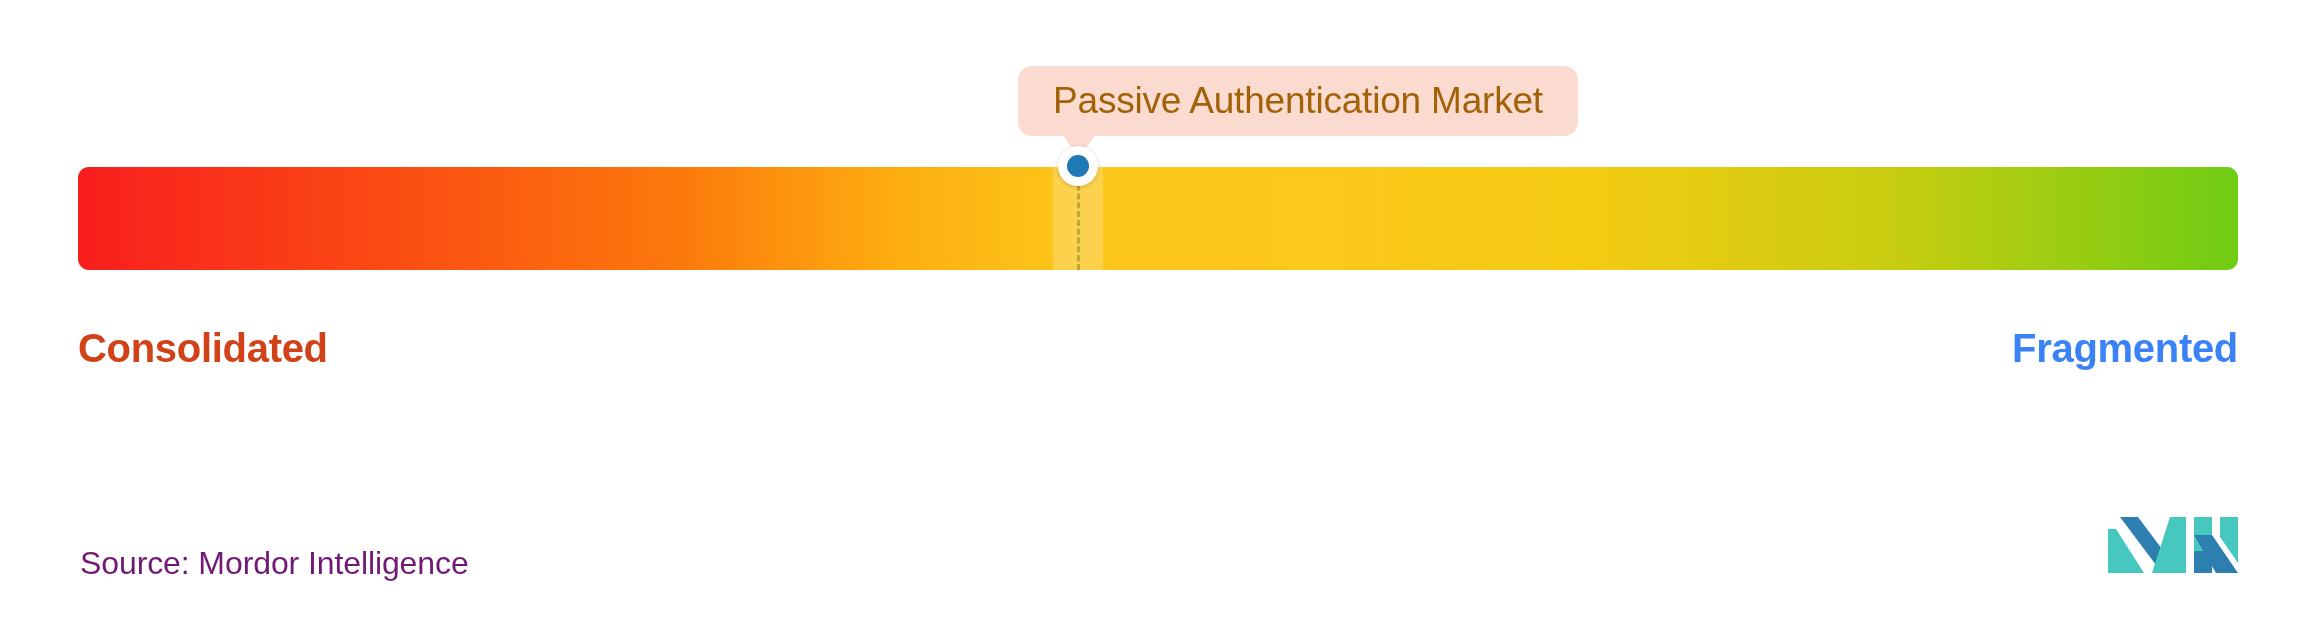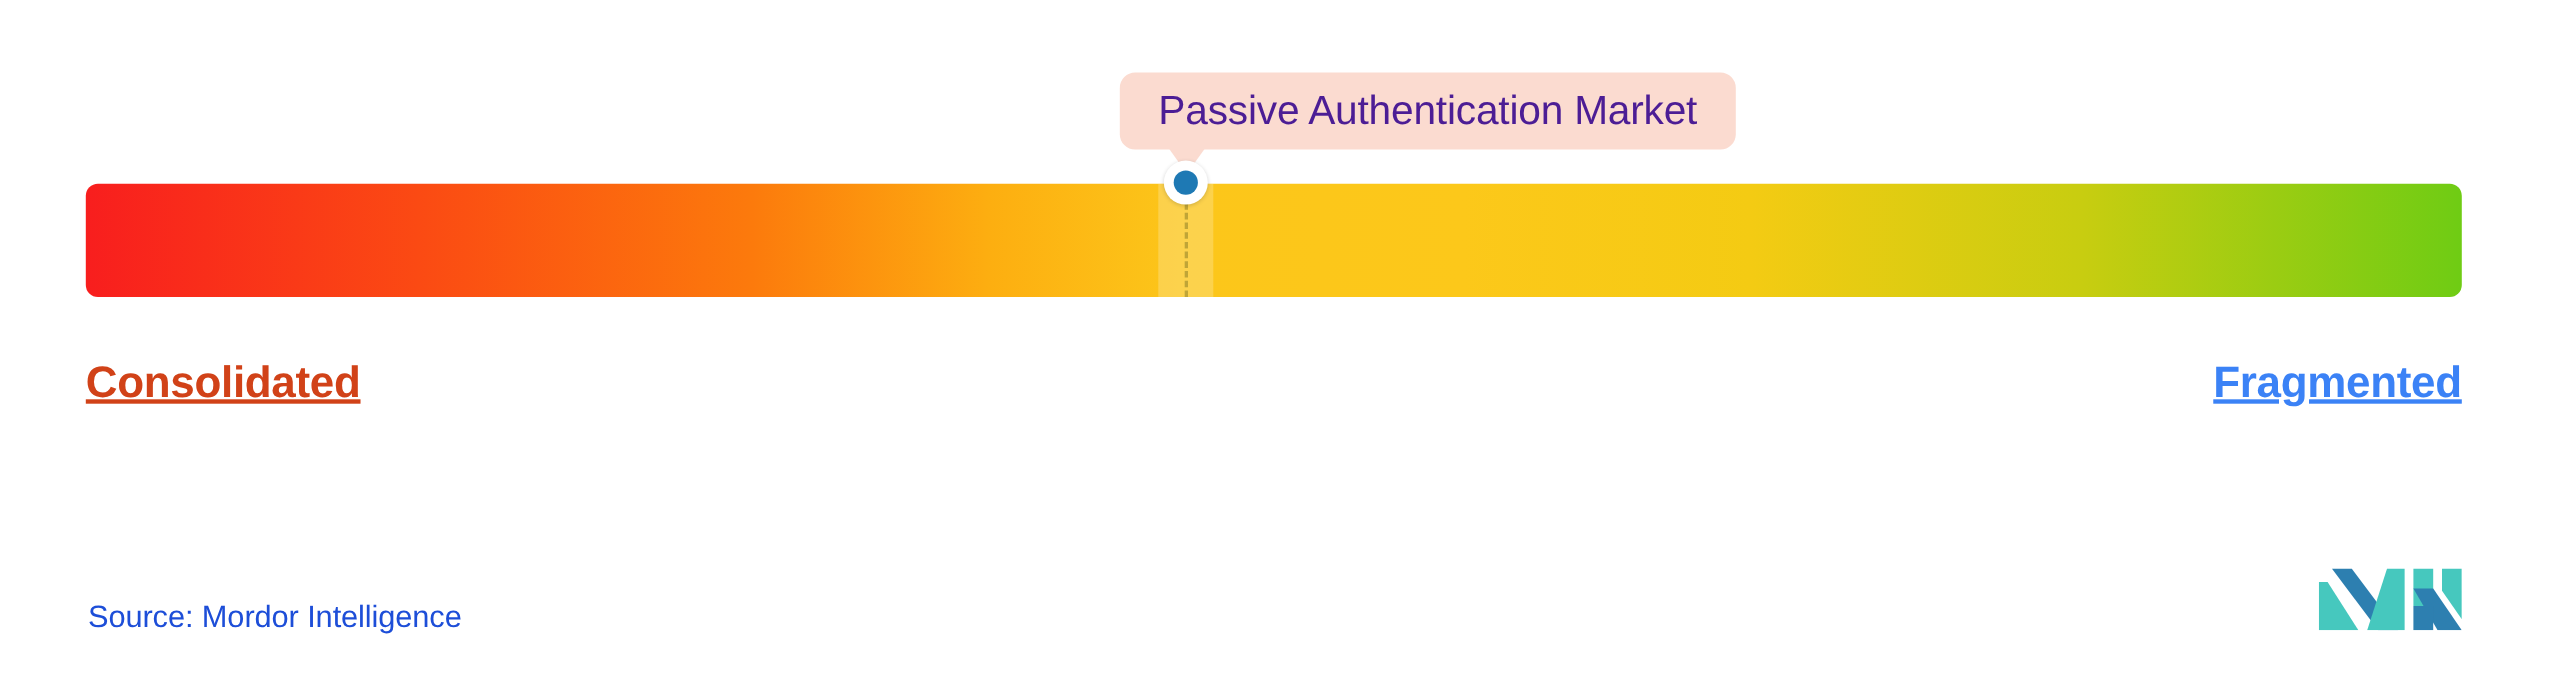--- a/index.html
+++ b/index.html
@@ -31,21 +31,21 @@
     border-radius: 14px;
     background: #FBDBD0;
     box-sizing: border-box;
     display: flex;
     align-items: center;
     justify-content: center;
   }
   .tooltip-label {
     font-size: 37px;
     font-weight: 500;
-    color: #4c1d95;
+    color: #a16207;
     letter-spacing: -0.2px;
     white-space: nowrap;
   }
   .tooltip-tail {
     position: absolute;
     left: 1062px;
     top: 134px;
     width: 0;
     height: 0;
     border-left: 17px solid transparent;
@@ -130,42 +130,41 @@
   }
   .side { display: block; }
   .side.right { text-align: right; }
 
   .side-title {
     font-size: 40px;
     font-weight: 700;
     letter-spacing: -0.3px;
     line-height: 1.15;
     margin: 0;
-    text-decoration: underline;
   }
   .side.left .side-title  { color: #D14218; }
   .side.right .side-title { color: #3b82f6; }
 
   .side-desc {
     font-size: 31px;
     font-weight: 400;
     color: #3C3C3C;
     line-height: 1.2;
     margin: 21px 0 0 0;
     white-space: nowrap;
   }
 
   
   .source {
     position: absolute;
     left: 80px;
     top: 545px;
-    font-size: 28px;
+    font-size: 32px;
     font-weight: 400;
-    color: #1d4ed8;
+    color: #701a75;
     letter-spacing: -0.1px;
   }
 
   .logo {
     position: absolute;
     left: 2108px;
     top: 511px;
     width: 130px;
     height: 62px;
   }

